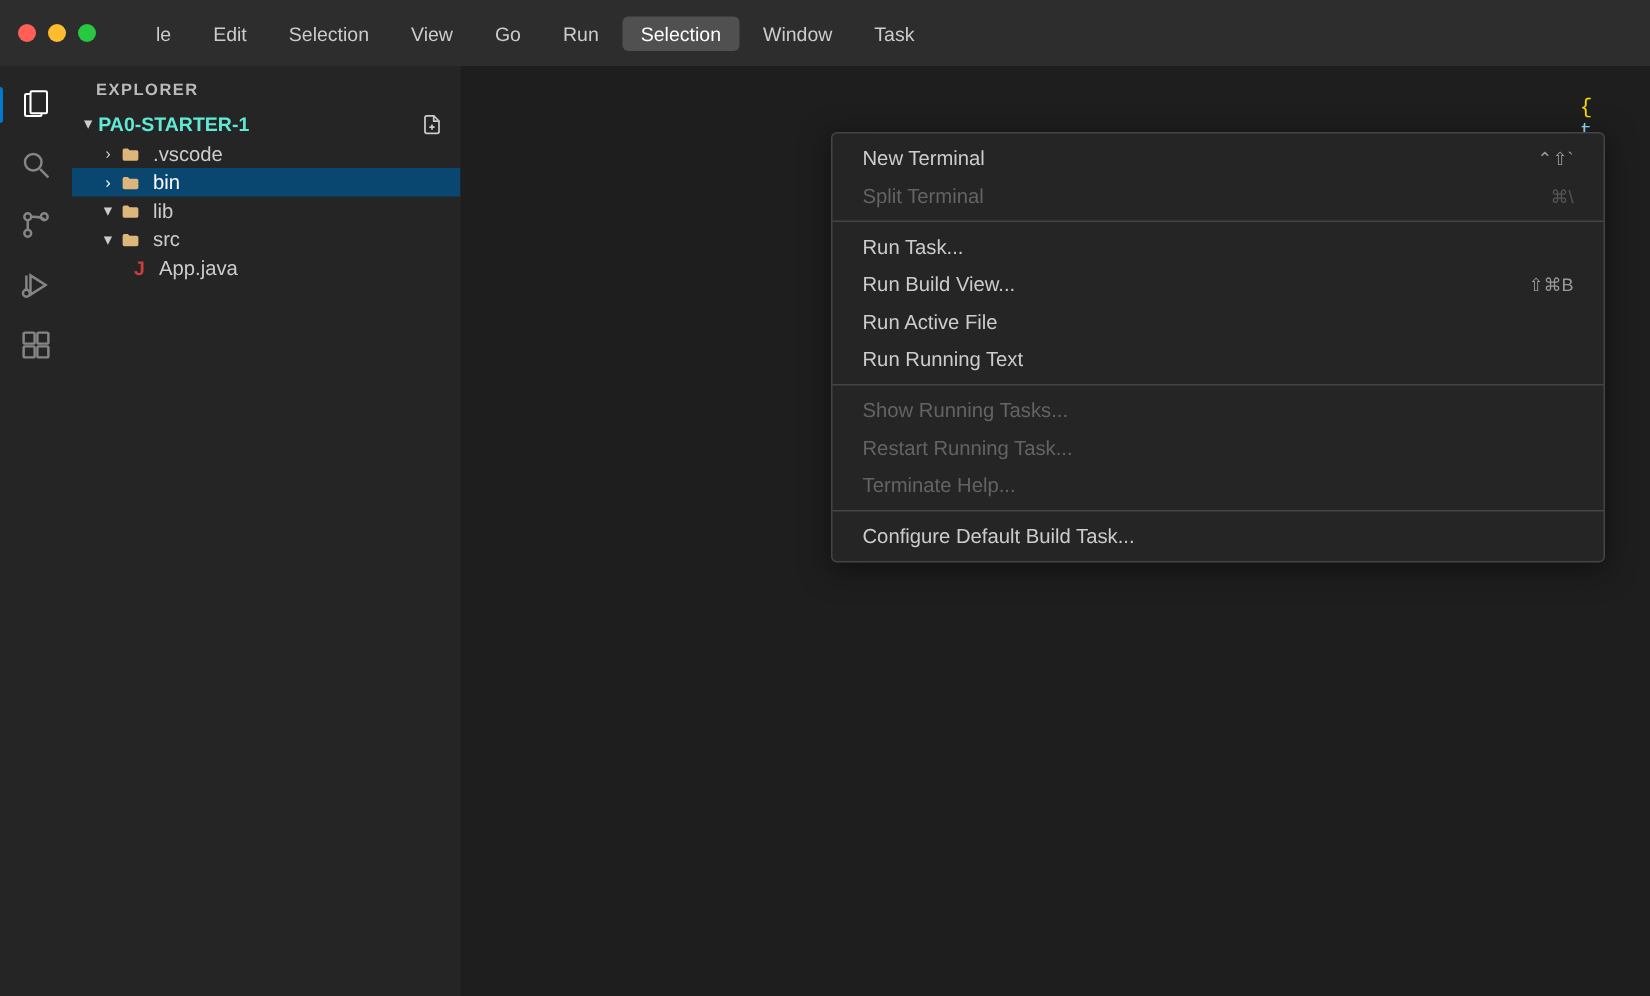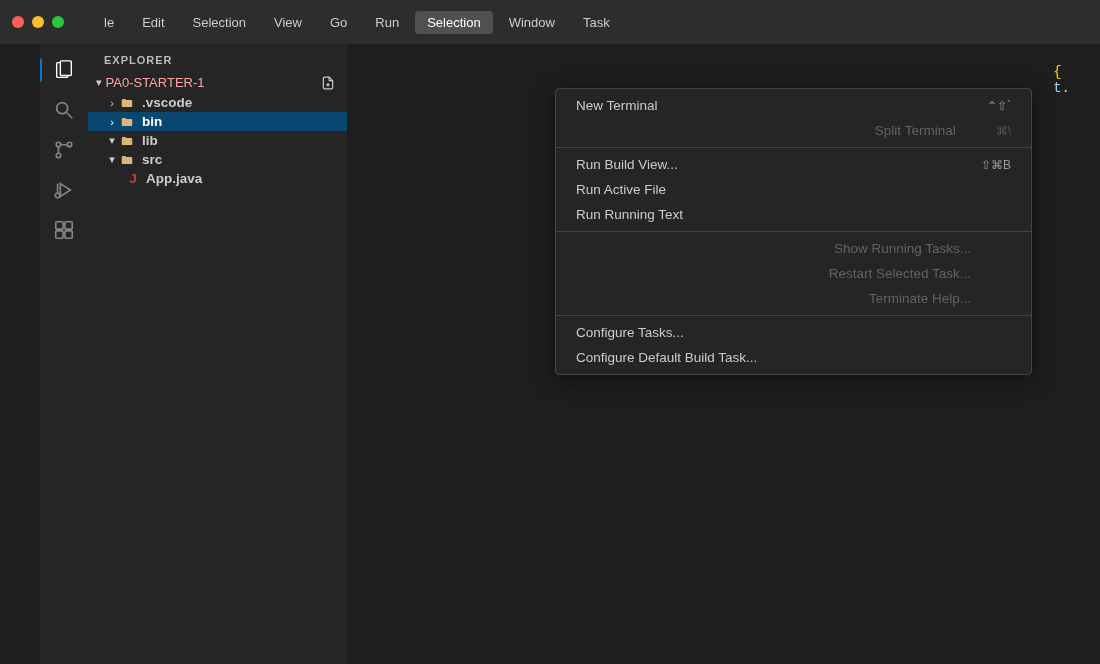--- a/index.html
+++ b/index.html
@@ -43,21 +43,20 @@
     .menu-item.active {
       background: #505050;
       color: #ffffff;
     }
 
     
     .main-area {
       display: flex;
       height: calc(664px - 44px);
       position: relative;
-      margin-left: 40px;
     }
 
     
     .activity-bar {
       width: 48px;
       background: #252526;
       display: flex;
       flex-direction: column;
       align-items: center;
       padding-top: 8px;
@@ -146,37 +145,37 @@
       flex-shrink: 0;
       margin-right: 4px;
     }
 
     .tree-item .label {
       flex: 1;
       font-weight: 600;
     }
 
     .tree-item .label.normal {
-      font-weight: 700;
+      font-weight: 400;
     }
 
     
     .editor-area {
       flex: 1;
       background: #1e1e1e;
       position: relative;
       overflow: hidden;
     }
 
     
     .dropdown-menu {
       position: absolute;
       top: 44px;
-      left: 515px;
-      width: 477px;
+      left: 554px;
+      width: 516px;
       background: #252526;
       border: 1px solid #454545;
       border-radius: 4px;
       z-index: 200;
       box-shadow: 0 4px 20px rgba(0,0,0,0.5);
       padding: 4px 0;
     }
 
     .dropdown-item {
       display: flex;
@@ -185,21 +184,20 @@
       padding: 5px 20px;
       font-size: 13.5px;
       color: #cccccc;
       cursor: pointer;
       white-space: nowrap;
     }
 
     .dropdown-item.disabled {
       color: #636363;
       cursor: default;
-      justify-content: flex-end;
     }
 
     .dropdown-item .item-label { }
 
     .dropdown-item .item-shortcut {
       color: #9a9a9a;
       font-size: 12px;
       margin-left: 40px;
     }
 
@@ -329,21 +327,21 @@
         <rect x="13" y="13" width="8" height="8" rx="1"></rect>
       </svg>
     </div>
   </div>
 
   <div class="sidebar">
     <div class="sidebar-header">EXPLORER</div>
 
     <div class="root-row">
       <span style="font-size:11px; margin-right:4px; color:#cccccc;">▾</span>
-      <span style="font-size:13px; font-weight:400; color:#fca5a5; flex:1;">PA0-STARTER-1</span>
+      <span style="font-size:13px; font-weight:700; color:#5eead4; flex:1;">PA0-STARTER-1</span>
       <span style="color:#cccccc; font-size:13px; padding:0 4px;">
         <svg width="14" height="14" viewBox="0 0 24 24" fill="none" stroke="currentColor" stroke-width="2">
           <path d="M14 2H6a2 2 0 0 0-2 2v16a2 2 0 0 0 2 2h12a2 2 0 0 0 2-2V8z"></path>
           <polyline points="14 2 14 8 20 8"></polyline>
           <line x1="12" y1="12" x2="12" y2="18"></line>
           <line x1="9" y1="15" x2="15" y2="15"></line>
         </svg>
       </span>
     </div>
 
@@ -413,20 +411,24 @@
       <span class="item-shortcut">⌃⇧`</span>
     </div>
 
     <div class="dropdown-item disabled">
       <span class="item-label">Split Terminal</span>
       <span class="item-shortcut">⌘\</span>
     </div>
 
     <div class="dropdown-separator"></div>
 
+    <div class="dropdown-item">
+      <span class="item-label">Run Task...</span>
+      <span class="item-shortcut"></span>
+    </div>
 
     <div class="dropdown-item">
       <span class="item-label">Run Build View...</span>
       <span class="item-shortcut">⇧⌘B</span>
     </div>
 
     <div class="dropdown-item">
       <span class="item-label">Run Active File</span>
       <span class="item-shortcut"></span>
     </div>
@@ -437,35 +439,31 @@
     </div>
 
     <div class="dropdown-separator"></div>
 
     <div class="dropdown-item disabled">
       <span class="item-label">Show Running Tasks...</span>
       <span class="item-shortcut"></span>
     </div>
 
     <div class="dropdown-item disabled">
-      <span class="item-label">Restart Selected Task...</span>
+      <span class="item-label">Restart Running Task...</span>
       <span class="item-shortcut"></span>
     </div>
 
     <div class="dropdown-item disabled">
       <span class="item-label">Terminate Help...</span>
       <span class="item-shortcut"></span>
     </div>
 
     <div class="dropdown-separator"></div>
 
-    <div class="dropdown-item">
-      <span class="item-label">Configure Tasks...</span>
-      <span class="item-shortcut"></span>
-    </div>
 
     <div class="dropdown-item">
       <span class="item-label">Configure Default Build Task...</span>
       <span class="item-shortcut"></span>
     </div>
   </div>
 
 </div>
 
 </body></html>

